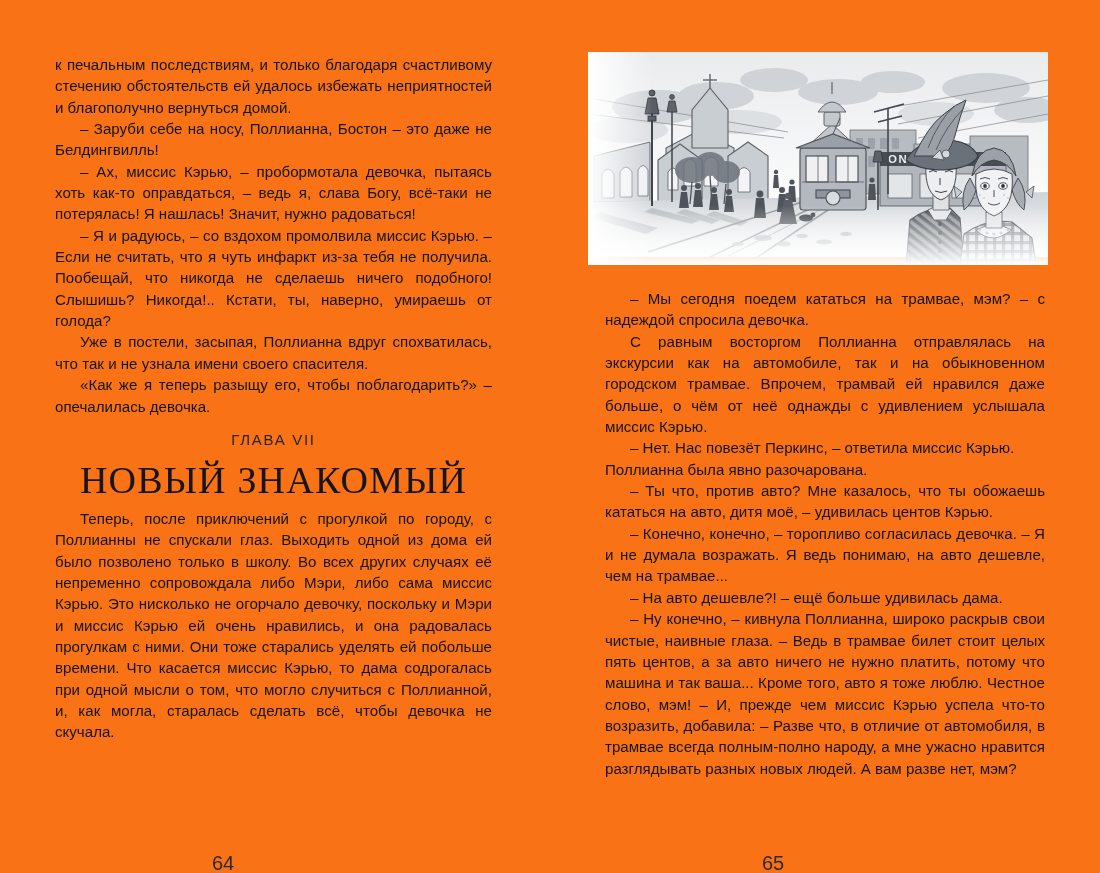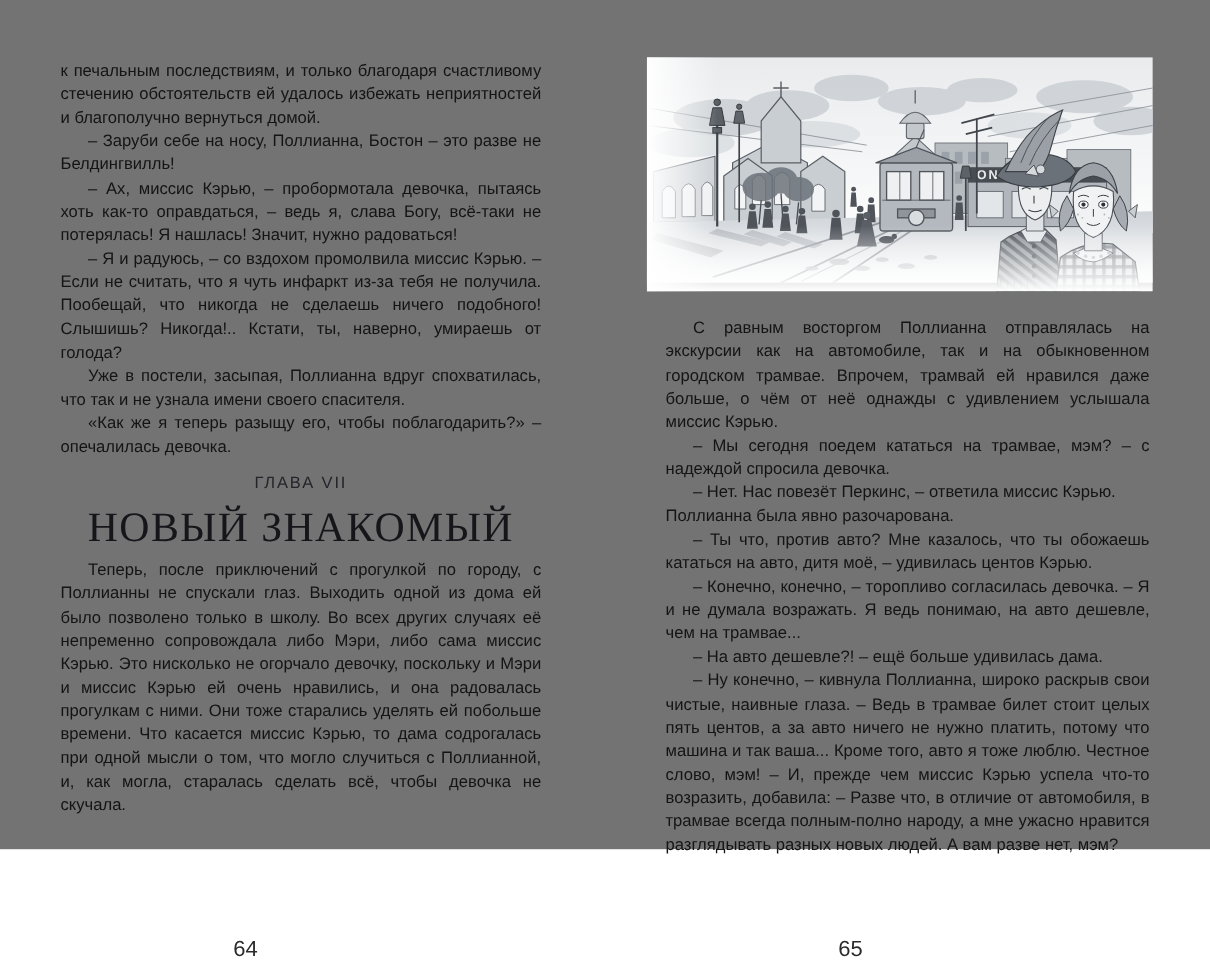--- a/index.html
+++ b/index.html
@@ -12,22 +12,22 @@
     width: 1100px;
     height: 873px;
     overflow: hidden;
     font-family: "Liberation Sans", sans-serif;
     color: #1b1b1b;
   }
 
   .spread {
     position: relative;
     width: 1100px;
-    height: 772px;
-    background: #737373;
+    height: 873px;
+    background: #f97316;
   }
 
   
   .page {
     position: absolute;
     top: 0;
     height: 873px;
   }
   .page-left  { left: 0;   width: 550px; }
   .page-right { left: 550px; width: 550px; }
@@ -121,21 +121,21 @@
 </style>
 </head>
 <body>
 
 <div class="spread">
 
   <div class="page page-left">
 
     <div class="textblock left-col">
       <p class="noind">к печальным последствиям, и только благодаря счастливому стечению обстоятельств ей удалось избежать неприятностей и благополучно вернуться домой.</p>
-      <p class="ind">– Заруби себе на носу, Поллианна, Бостон – это разве не Белдингвилль!</p>
+      <p class="ind">– Заруби себе на носу, Поллианна, Бостон – это даже не Белдингвилль!</p>
       <p class="ind">– Ах, миссис Кэрью, – пробормотала девочка, пытаясь хоть как-то оправдаться, – ведь я, слава Богу, всё-таки не потерялась! Я нашлась! Значит, нужно радоваться!</p>
       <p class="ind">– Я и радуюсь, – со вздохом промолвила миссис Кэрью. – Если не считать, что я чуть инфаркт из-за тебя не получила. Пообещай, что никогда не сделаешь ничего подобного! Слышишь? Никогда!.. Кстати, ты, наверно, умираешь от голода?</p>
       <p class="ind">Уже в постели, засыпая, Поллианна вдруг спохватилась, что так и не узнала имени своего спасителя.</p>
       <p class="ind">«Как же я теперь разыщу его, чтобы поблагодарить?» – опечалилась девочка.</p>
     </div>
 
     <div class="chapter">
       <div class="chapter-label">ГЛАВА VII</div>
       <div class="chapter-title">НОВЫЙ ЗНАКОМЫЙ</div>
     </div>
@@ -500,22 +500,22 @@
           </g>
         </g>
 
         <rect x="0" y="0" width="460" height="213" fill="url(#fadeBottom)"></rect>
         <rect x="0" y="0" width="460" height="213" fill="url(#fadeLeft)"></rect>
       </g>
     </svg>
   </div>
 
   <div class="textblock right-col">
+    <p class="ind">– Мы сегодня поедем кататься на трамвае, мэм? – с надеждой спросила девочка.</p>
     <p class="ind">С равным восторгом Поллианна отправлялась на экскурсии как на автомобиле, так и на обыкновенном городском трамвае. Впрочем, трамвай ей нравился даже больше, о чём от неё однажды с удивлением услышала миссис Кэрью.</p>
-    <p class="ind">– Мы сегодня поедем кататься на трамвае, мэм? – с надеждой спросила девочка.</p>
     <p class="ind">– Нет. Нас повезёт Перкинс, – ответила миссис Кэрью.</p>
     <p class="noind">Поллианна была явно разочарована.</p>
     <p class="ind">– Ты что, против авто? Мне казалось, что ты обожаешь кататься на авто, дитя моё, – удивилась центов Кэрью.</p>
     <p class="ind">– Конечно, конечно, – торопливо согласилась девочка. – Я и не думала возражать. Я ведь понимаю, на авто дешевле, чем на трамвае...</p>
     <p class="ind">– На авто дешевле?! – ещё больше удивилась дама.</p>
     <p class="ind">– Ну конечно, – кивнула Поллианна, широко раскрыв свои чистые, наивные глаза. – Ведь в трамвае билет стоит целых пять центов, а за авто ничего не нужно платить, потому что машина и так ваша... Кроме того, авто я тоже люблю. Честное слово, мэм! – И, прежде чем миссис Кэрью успела что-то возразить, добавила: – Разве что, в отличие от автомобиля, в трамвае всегда полным-полно народу, а мне ужасно нравится разглядывать разных новых людей. А вам разве нет, мэм?</p>
   </div>
 
   <div class="folio folio-right">65</div>
 

